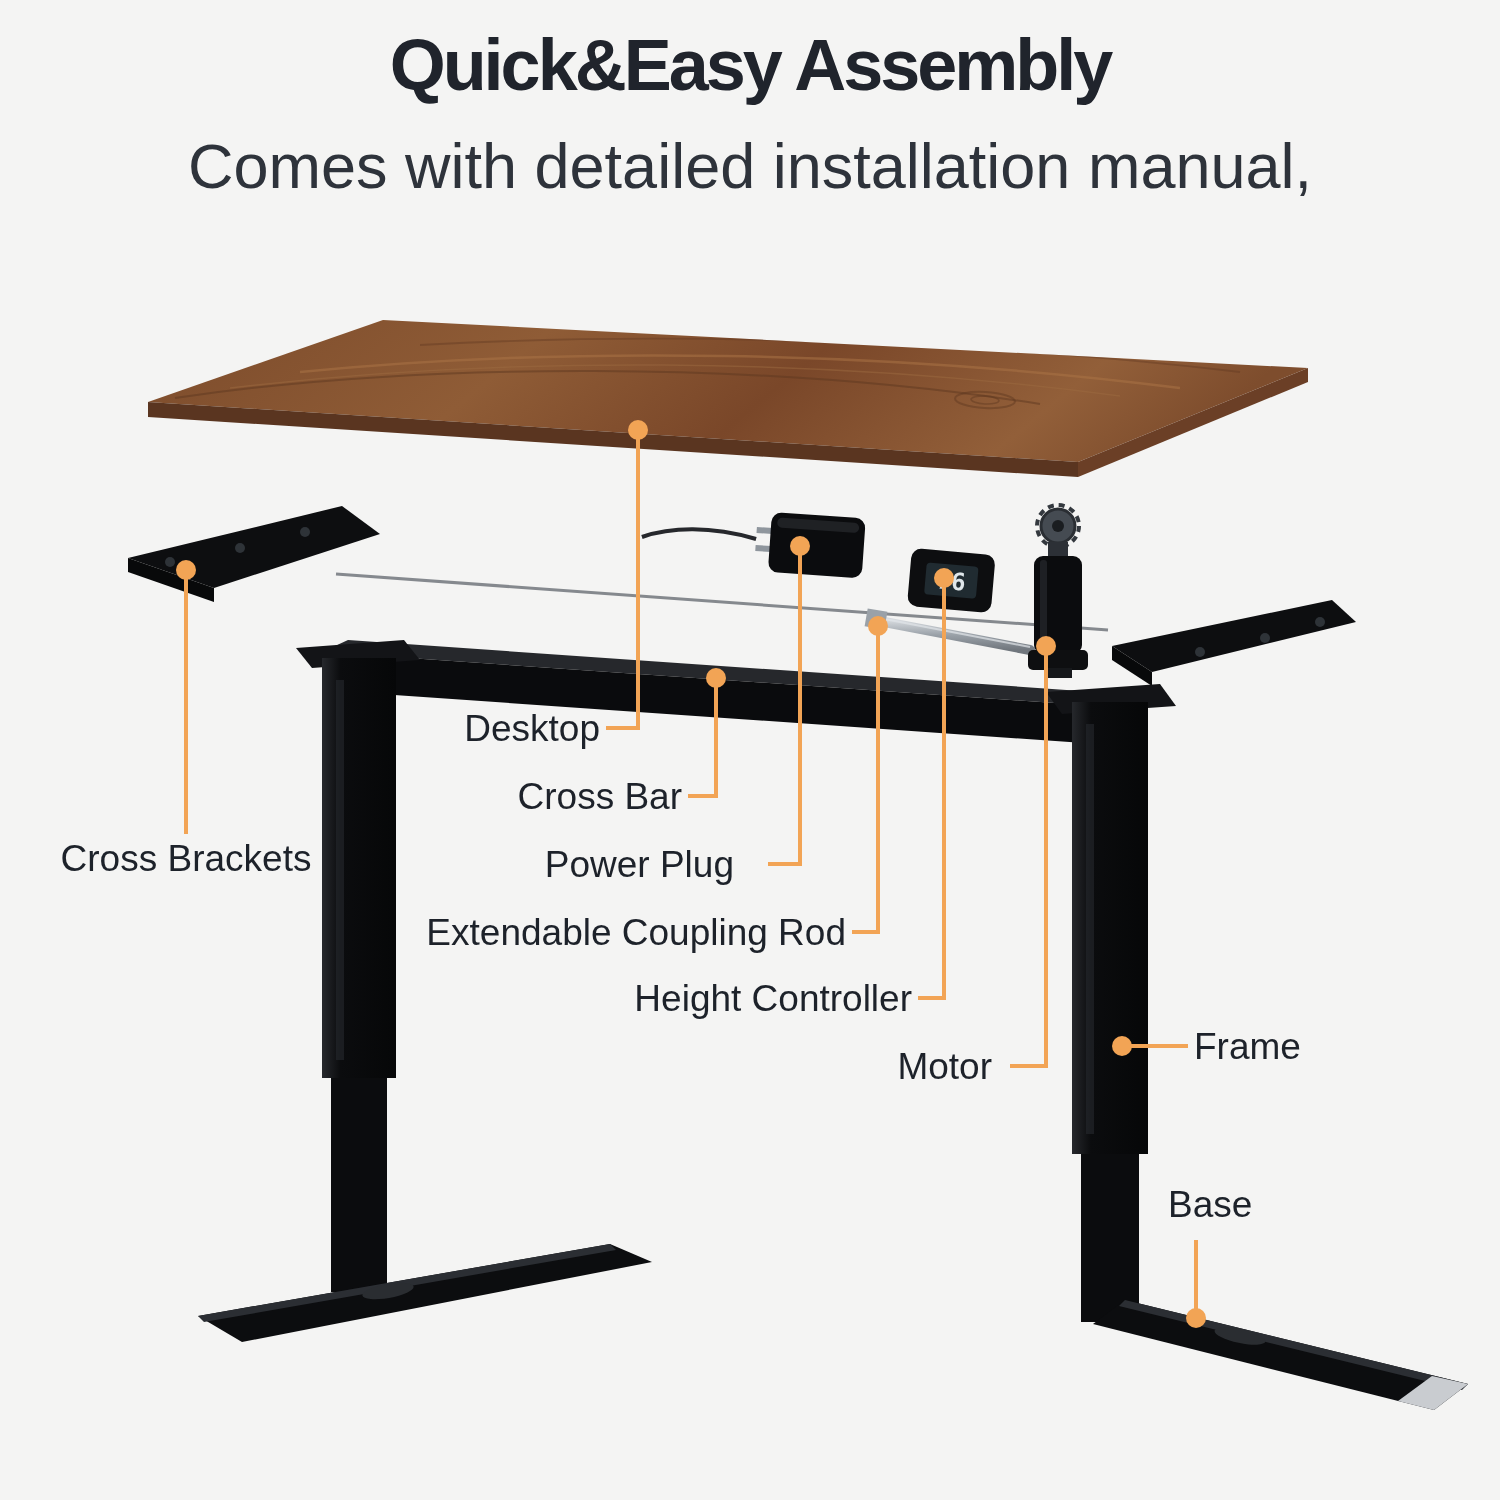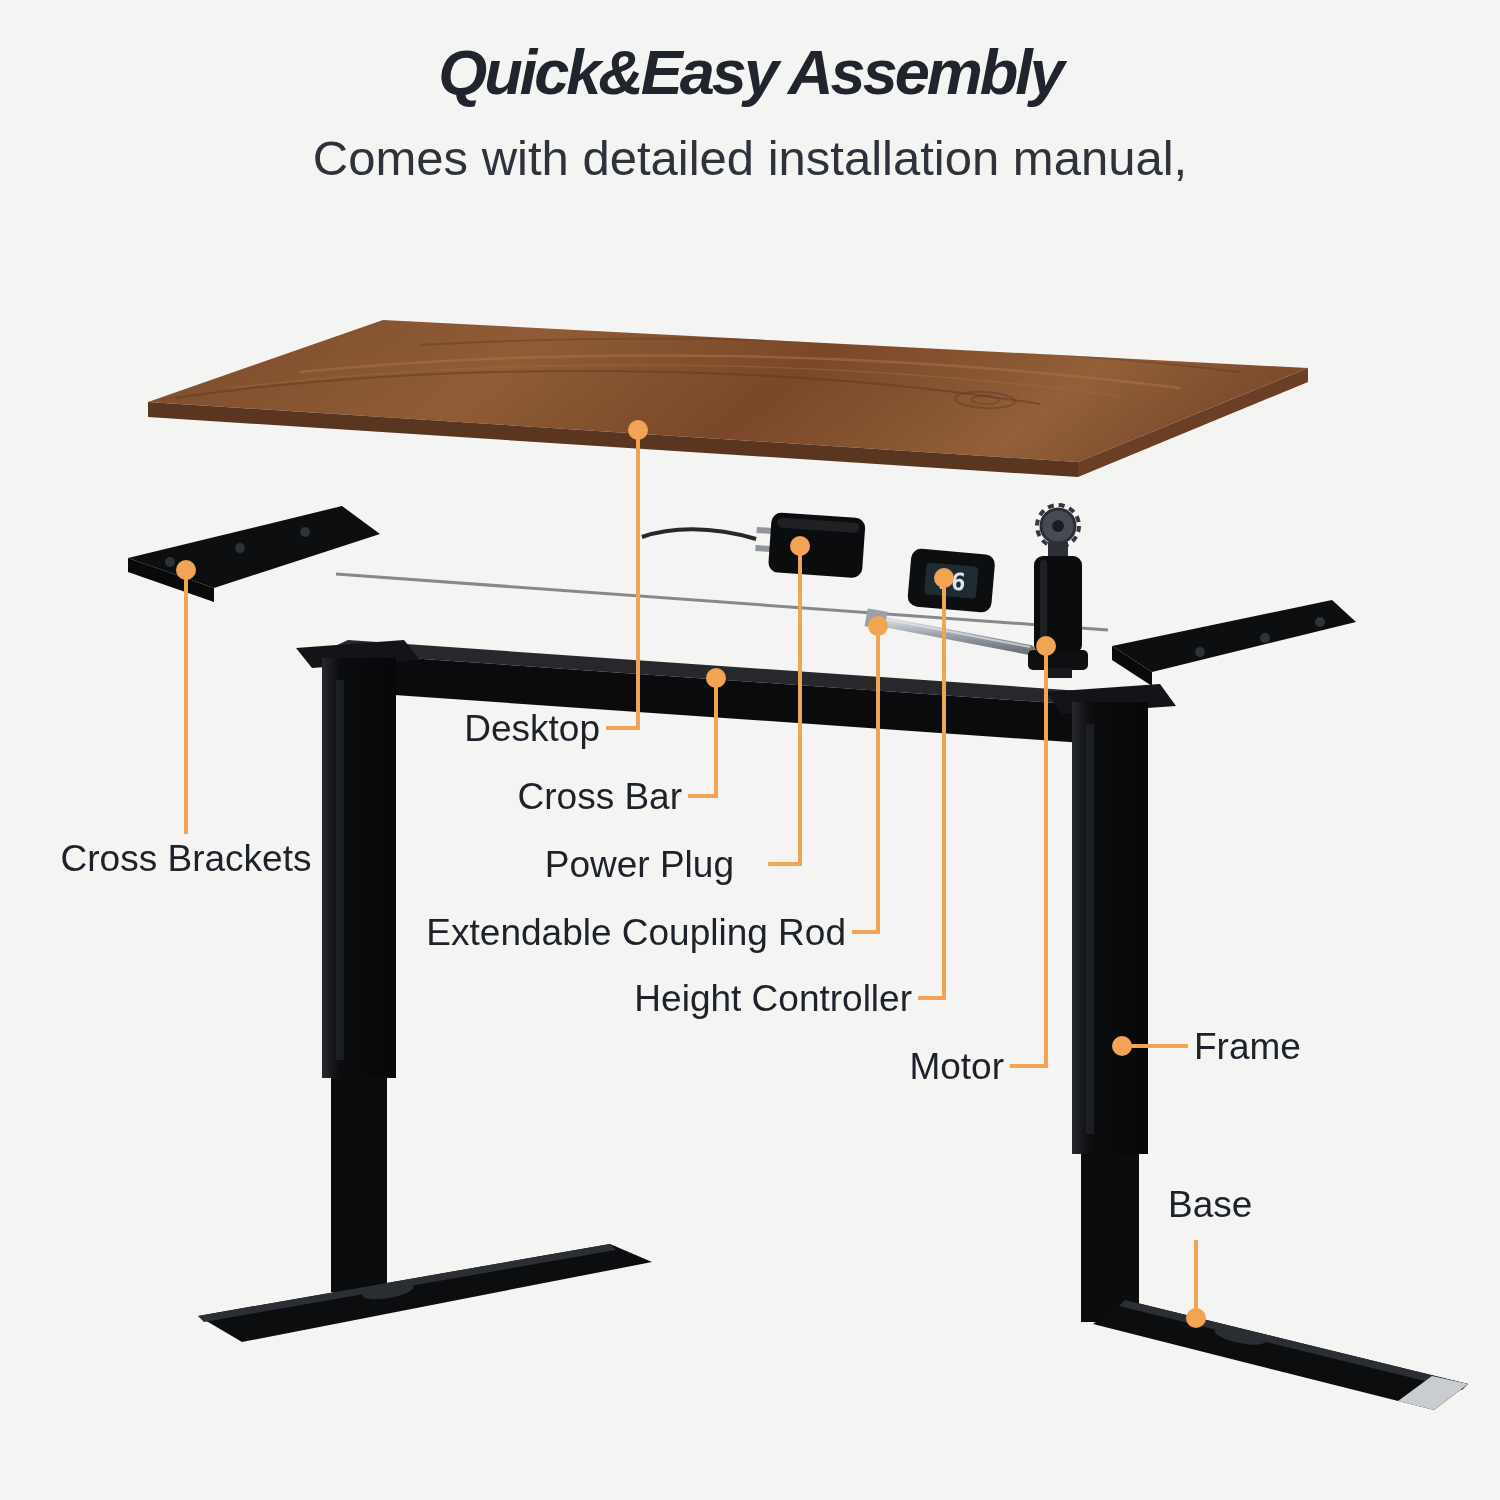--- a/index.html
+++ b/index.html
@@ -11,26 +11,25 @@
   }
   *{box-sizing:border-box;}
   html,body{margin:0;padding:0;background:#e9e9e9;}
   .canvas{
     position:relative;width:1500px;height:1500px;margin:0 auto;
     background:var(--bg);overflow:hidden;
     font-family:"Liberation Sans",sans-serif;
   }
   header{position:absolute;top:24px;left:0;width:100%;text-align:center;}
   h1{
-    margin:12px;font-size:63px;font-weight:700;letter-spacing:-3px;
+    margin:0;font-size:72px;font-weight:700;letter-spacing:-3px;
     color:var(--title);
-    font-style:italic;
   }
   .subtitle{
-    margin:16px 0 0;font-size:49px;font-weight:400;line-height:1.42;
+    margin:16px 0 0;font-size:63px;font-weight:400;line-height:1.42;
     color:#2e333b;
     text-align:center;
   }
   .scene{position:absolute;top:0;left:0;}
   .part-label{
     position:absolute;font-size:37px;color:var(--text);
     white-space:nowrap;line-height:1;
   }
   .leader{stroke:var(--accent);stroke-width:4;fill:none;}
   .dot{fill:var(--accent);}
@@ -193,18 +192,18 @@
       <path class="leader" d="M1196,1240 L1196,1318"></path>
       <circle class="dot" cx="1196" cy="1318" r="10"></circle>
     </g>
   </svg>
 
   <div class="part-label" style="right:900px;top:710px;text-align:center;">Desktop</div>
   <div class="part-label" style="right:818px;top:778px;">Cross Bar</div>
   <div class="part-label" style="right:766px;top:846px;">Power Plug</div>
   <div class="part-label" style="right:654px;top:914px;">Extendable Coupling Rod</div>
   <div class="part-label" style="right:588px;top:980px;">Height Controller</div>
-  <div class="part-label" style="right:496px;top:1048px;">Motor</div>
+  <div class="part-label" style="right:508px;top:1048px;">Motor</div>
   <div class="part-label" style="left:46px;top:840px;width:280px;text-align:center;">Cross Brackets</div>
   <div class="part-label" style="left:1194px;top:1028px;">Frame</div>
   <div class="part-label" style="left:1168px;top:1186px;">Base</div>
 
 </div>
 
 </body></html>

